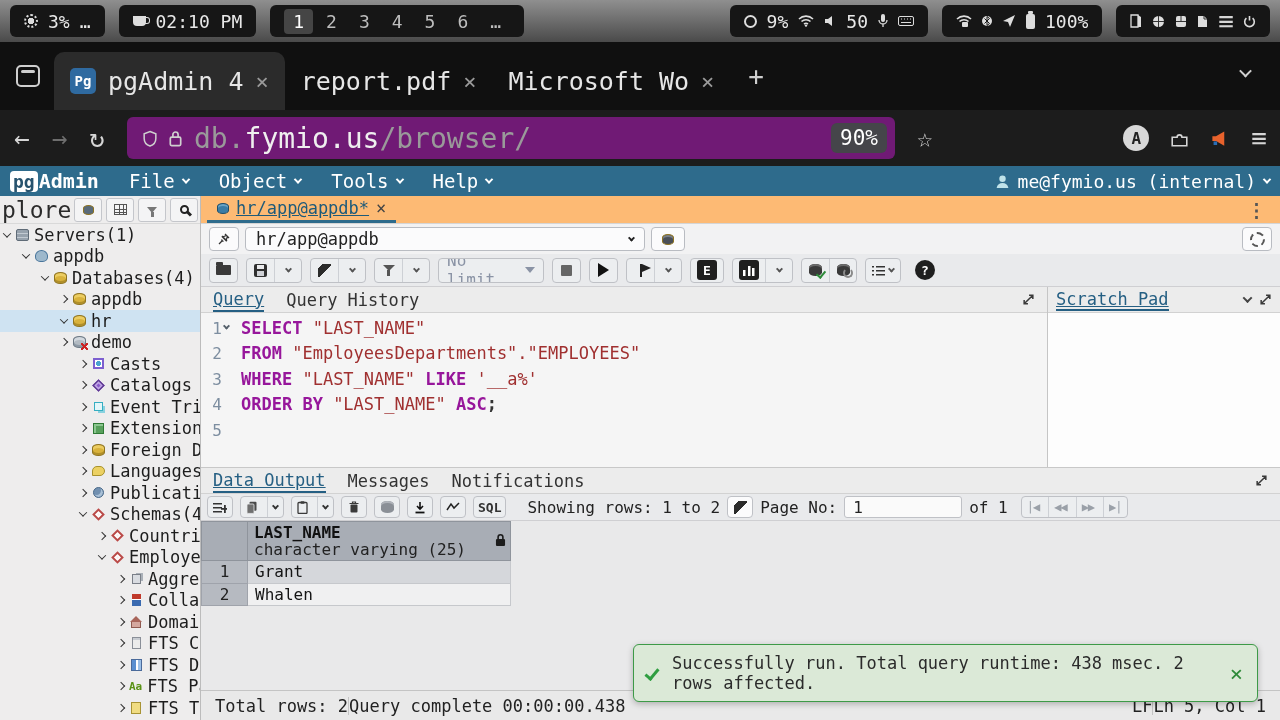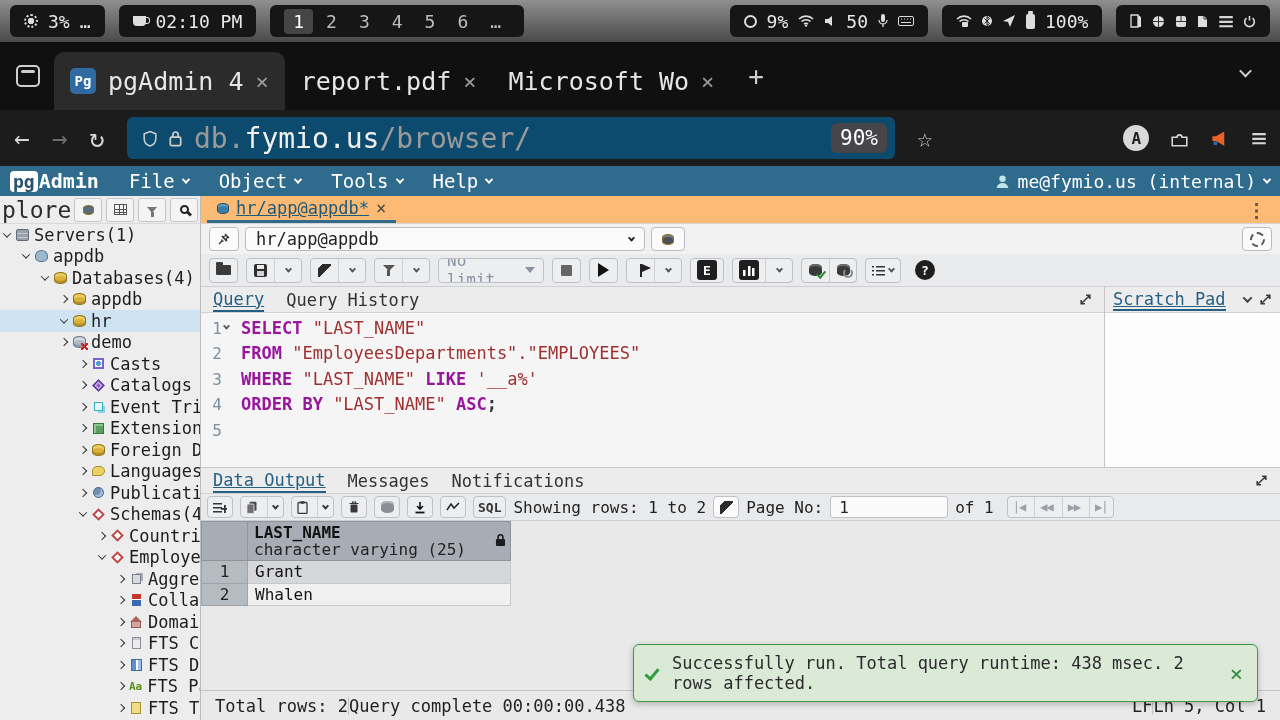--- a/index.html
+++ b/index.html
@@ -37,21 +37,21 @@
 .btab .x{color:#9a9a9a;font-size:22px}
 .favicon{width:26px;height:26px;background:#2f6aa0;color:#fff;border-radius:5px;font-size:14px;font-weight:bold;display:flex;align-items:center;justify-content:center;flex:none}
 .newtab{font-size:26px;color:#cfcfcf;margin-left:18px;align-self:center}
 .tab-spacer{flex:1}
 .tabbar .chev{width:9px;height:9px;color:#cfcfcf;align-self:center;margin:0 18px 8px 0}
 
 
 .urlbar{height:56px;background:#1c1c1c;display:flex;align-items:center;padding:0 14px;gap:22px;flex:none;color:#cfcfcf}
 .nav{font-size:26px;color:#d6d6d6}
 .nav.dim{color:#6e6e6e}
-.urlbox{height:42px;background:#0c4a6e;border-radius:6px;display:flex;align-items:center;gap:12px;padding:0 8px 0 16px;width:768px;font-size:28px}
+.urlbox{height:42px;background:#701a75;border-radius:6px;display:flex;align-items:center;gap:12px;padding:0 8px 0 16px;width:768px;font-size:28px}
 .u-dim{color:#9a9a9a}.u-lit{color:#efefef}
 .zoombadge{background:#45454a;border-radius:6px;color:#fff;font-size:21px;padding:3px 9px;margin-left:auto}
 .star{font-size:26px;color:#d6d6d6}
 .url-spacer{flex:1}
 .acircle{width:26px;height:26px;border-radius:50%;background:#d8d8d8;color:#222;font-size:16px;font-weight:bold;display:flex;align-items:center;justify-content:center}
 .burger{font-size:26px;color:#d6d6d6;letter-spacing:-1px}
 
 
 .pgmenu{height:30px;background:#2e6b8c;display:flex;align-items:center;padding:0 10px;gap:30px;color:#fff;font-size:19px;flex:none}
 .pglogo{display:flex;align-items:center;gap:1px;font-weight:bold;font-size:20px}
@@ -148,40 +148,40 @@
 .qtabs2 .sp{flex:1}
 .editor{flex:1;background:#f5f5f5;padding-top:3px;overflow:hidden;font-size:17px;line-height:25.4px}
 .cline{display:flex}
 .lnum{width:30px;flex:none;color:#7d8ea0;text-align:right;padding-right:2px;font-size:16px;display:flex;justify-content:flex-end;align-items:center;gap:2px}
 .lnum .chev{width:5px;height:5px;color:#55606b;margin-top:-2px}
 .ltext{padding-left:10px;white-space:pre}
 .tk-kw{color:#97169b;font-weight:bold}
 .tk-id{color:#a03030}
 .tk-str{color:#a03030}
 .tk-pl{color:#333;font-weight:bold}
-.scratch{width:176px;flex:none;border-left:1px solid #c5c5c5;display:flex;flex-direction:column}
+.scratch{width:233px;flex:none;border-left:1px solid #c5c5c5;display:flex;flex-direction:column}
 .scr-head{height:26px;background:#ececec;border-bottom:1px solid #d2d2d2;display:flex;align-items:center;gap:8px;padding:0 8px;font-size:17px;color:#255f83;flex:none}
 .scr-head .t{text-decoration:underline;border-bottom:2px solid #255f83}
 .scr-head .chev{color:#444;margin-left:auto}
 .scr-body{flex:1;border:none;background:#fdfdfd;resize:none;outline:none}
 .expand-ic{flex:none}
 
 
 .output{flex:1;min-height:0;display:flex;flex-direction:column;border-top:1px solid #c8c8c8}
 .out-tabs{height:26px;background:#ececec;border-bottom:1px solid #d2d2d2;display:flex;align-items:center;gap:22px;padding:0 12px;font-size:17px;color:#333;flex:none}
 .out-toolbar{height:27px;background:#e9eaec;border-bottom:1px solid #cfcfd2;display:flex;align-items:center;gap:7px;padding:0 6px;font-size:16px;color:#222;flex:none}
 .otb{height:22px;min-width:26px;background:#eceef0;border:1px solid #bfc1c6;border-radius:4px;display:flex;align-items:center;justify-content:center;gap:4px;color:#333;flex:none}
 .otb.grp2{padding:0}
 .otb .cell{padding:0 5px;display:flex;align-items:center;height:100%}
 .otb .cell+.cell{border-left:1px solid #cdd0d5}
 .sqlbtn{font-size:13px;font-weight:bold;padding:0 4px}
 .i-addrow{width:14px;height:11px;background:linear-gradient(#333,#333) 0 1px/9px 1.5px no-repeat,linear-gradient(#333,#333) 0 5px/9px 1.5px no-repeat,linear-gradient(#333,#333) 0 9px/9px 1.5px no-repeat,linear-gradient(#333,#333) 11px 3px/1.8px 8px no-repeat,linear-gradient(#333,#333) 8px 6.2px/8px 1.8px no-repeat}
 .pageinput{width:118px;height:22px;border:1px solid #bfc1c6;border-radius:3px;background:#fafafa;font-family:inherit;font-size:16px;padding:0 8px;color:#222}
 .pag{color:#9aa0a8;font-size:12px;letter-spacing:-1px}
-.showrows{}
+.showrows{margin-left:14px}
 .gridwrap{flex:1;background:#e9e9ea;position:relative;overflow:hidden}
 .grid{position:absolute;left:0;top:0;border-collapse:collapse;font-size:16px}
 .grid .corner{width:46px;background:#a8adb5;border:1px solid #8f949c}
 .grid th.colh{width:263px;background:#a8adb5;border:1px solid #8f949c;text-align:left;padding:2px 6px;font-weight:normal;position:relative}
 .colh .cname{font-weight:bold;color:#111;display:block;line-height:17px}
 .colh .ctype{color:#222;display:block;line-height:17px}
 .colh .lockic{position:absolute;right:4px;top:50%;transform:translateY(-50%)}
 .grid td.rnum{background:#b6bac1;border:1px solid #9fa3ab;text-align:center;color:#222;height:22.5px}
 .grid td.rval{border:1px solid #c6c8cc;padding:0 7px;color:#151515}
 .r1{background:#d5d7db}.r2{background:#f0f0f1}

